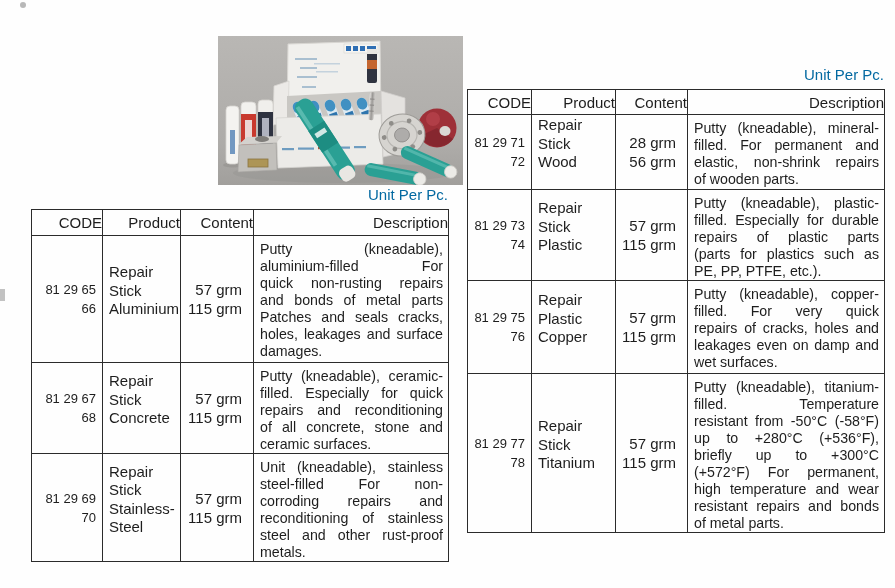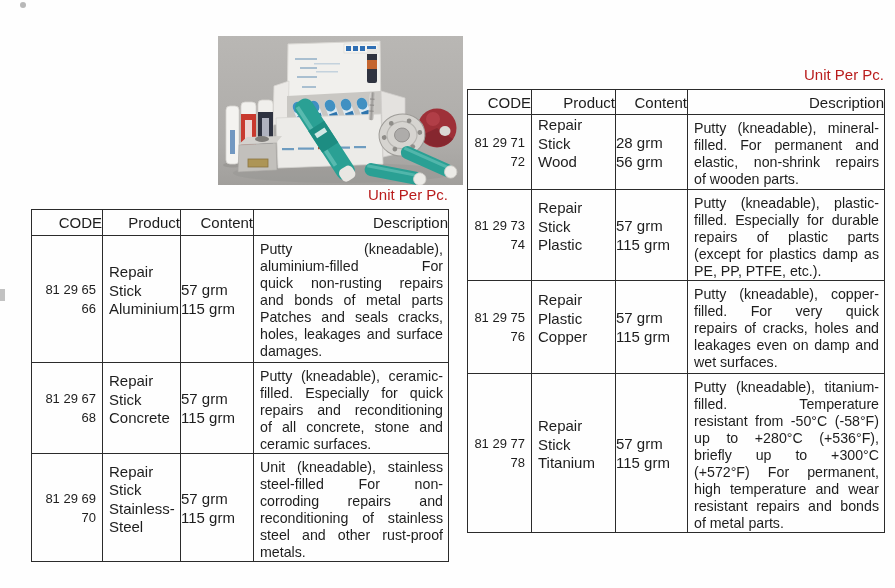--- a/index.html
+++ b/index.html
@@ -6,34 +6,34 @@
   .page {
     position:relative; width:895px; height:588px; overflow:hidden;
     background:#fefefe; color:#222;
     font-family:"Liberation Sans", sans-serif;
   }
   .title {
     position:absolute; left:32px; top:38px;
     font-size:27px; font-weight:700; color:#101010; letter-spacing:0.2px;
   }
   .photo { position:absolute; left:218px; top:36px; width:245px; height:149px; }
-  .unit-label { position:absolute; width:417px; text-align:right; font-size:15px; color:#b91c1c; }
+  .unit-label { position:absolute; width:417px; text-align:right; font-size:15px; color:#0369a1; }
   .unit-left  { left:31px;  top:186px; }
   .unit-right { left:467px; top:66px; }
   table.spec {
     position:absolute; border-collapse:collapse; table-layout:fixed;
     background:transparent; color:#1d1d1d;
   }
   table.spec.left  { left:31px;  top:209px; width:417px; }
   table.spec.right { left:467px; top:89px;  width:417px; }
   .spec th, .spec td { border:1.8px solid #2b2b2b; overflow:hidden; }
   .spec th { font-weight:400; font-size:15px; text-align:right; vertical-align:middle; padding:2px 0; }
   td.code    { font-size:13px;   line-height:19px;   text-align:right; padding:0 6px 0 0;  vertical-align:middle; white-space:pre-line; }
   td.product { font-size:15px;   line-height:18.5px; text-align:left;  padding:0 2px 16px 6px; vertical-align:middle; white-space:pre-line; }
-  td.content { font-size:15px;   line-height:19px;   padding:0 11px 0 0; vertical-align:middle; white-space:pre-line; }
+  td.content { font-size:15px;   line-height:19px;   text-align:right; padding:0 11px 0 0; vertical-align:middle; white-space:pre-line; }
   td.desc    { font-size:14.2px; line-height:17px;   vertical-align:top; padding:5px 5px 0 6px; }
   td.desc div { text-align:justify; text-align-last:justify; text-justify:inter-word; }
   td.desc div:last-child { text-align-last:left; }
   .footer { position:absolute; left:463px; top:530px; font-size:15.5px; color:#1b1b1b; }
   .artifact { position:absolute; background:#9a9a9a; }
   .artifact.a1 { left:20px; top:2px;   width:6px; height:6px; border-radius:50%; opacity:.7; }
   .artifact.a2 { left:0;    top:289px; width:5px; height:12px; opacity:.6; }
 </style>
 </head>
 <body>
@@ -297,21 +297,21 @@
 74</td>
       <td class="product">Repair
 Stick
 Plastic</td>
       <td class="content">57 grm
 115 grm</td>
       <td class="desc">
             <div>Putty (kneadable), plastic-</div>
             <div>filled. Especially for durable</div>
             <div>repairs of plastic parts</div>
-            <div>(except for plastics damp as</div>
+            <div>(parts for plastics such as</div>
             <div>PE, PP, PTFE, etc.).</div>
           </td>
     </tr>
     <tr style="height:93px">
       <td class="code">81 29 75
 76</td>
       <td class="product">Repair
 Plastic
 Copper</td>
       <td class="content">57 grm

